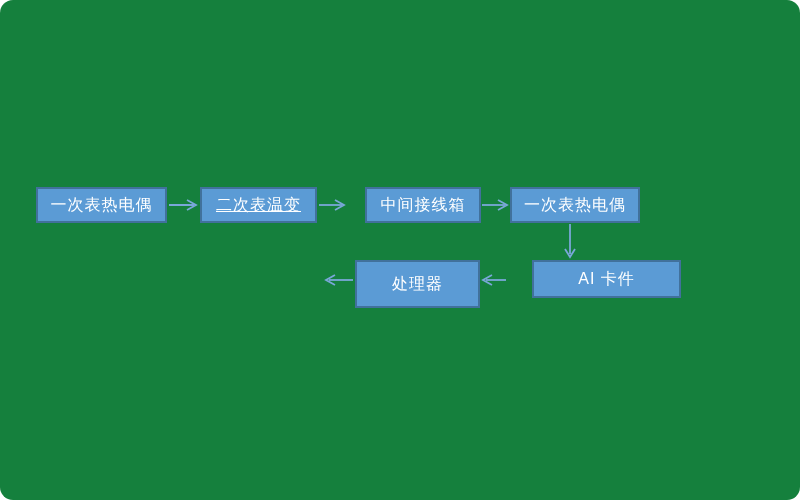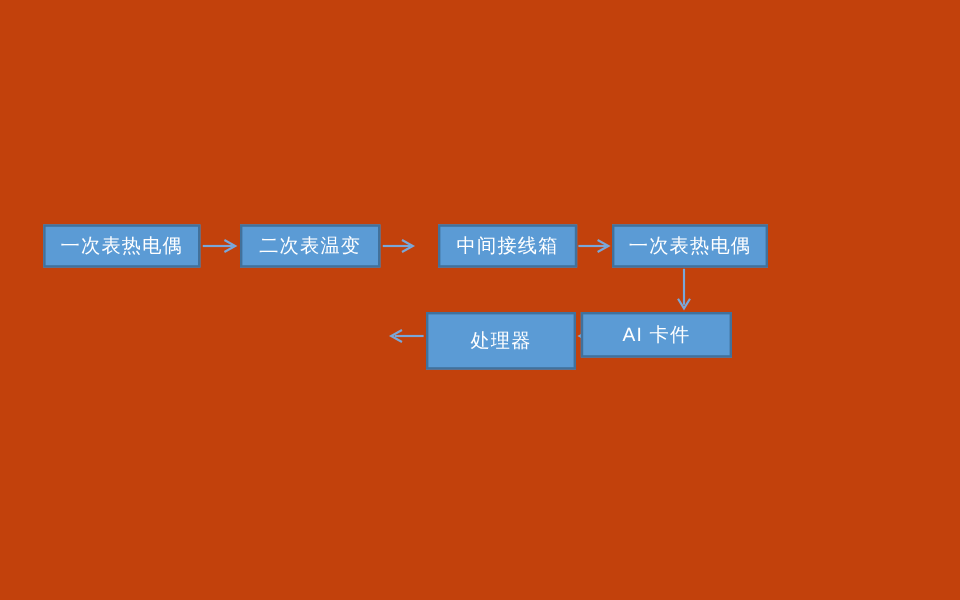--- a/index.html
+++ b/index.html
@@ -5,44 +5,45 @@
   :root{
     --node-fill:#5B9BD5;
     --node-border:#41719C;
     --arrow:#7AA7D9;
     --text:#FFFFFF;
   }
   html,body{margin:0;padding:0;background:#fff;}
   #canvas{
     position:relative;
     width:800px;height:500px;
-    background:#c2410c;
+    background:#15803d;
     font-family:"Liberation Sans","DejaVu Sans",sans-serif;
     overflow:hidden;
+    border-radius:13px;
   }
   .node{
     position:absolute;
     background:var(--node-fill);
     border:2px solid var(--node-border);
     box-sizing:border-box;
     color:var(--text);
     font-size:16px;
     display:flex;
     align-items:center;
     justify-content:center;
     white-space:nowrap;
     letter-spacing:1px;
   }
   
   #n1{left:36px; top:187px; width:131px; height:36px;}
-  #n2{left:200px;top:187px; width:117px; height:36px;}
+  #n2{left:200px;top:187px; width:117px; height:36px;text-decoration:underline;}
   #n3{left:365px;top:187px; width:116px; height:36px;}
   #n4{left:510px;top:187px; width:130px; height:36px;}
   
-  #n5{left:484px;top:260px; width:126px; height:38px;}
+  #n5{left:532px;top:260px; width:149px; height:38px;}
   #n6{left:355px;top:260px; width:125px; height:48px;}
   #n7{left:204px;top:260px; width:118px; height:38px;}
 
   #arrow-layer{
     position:absolute;left:0;top:0;width:800px;height:500px;
     pointer-events:none;
   }
   #arrow-layer line, #arrow-layer polyline{
     stroke:var(--arrow);
     stroke-width:1.8;

